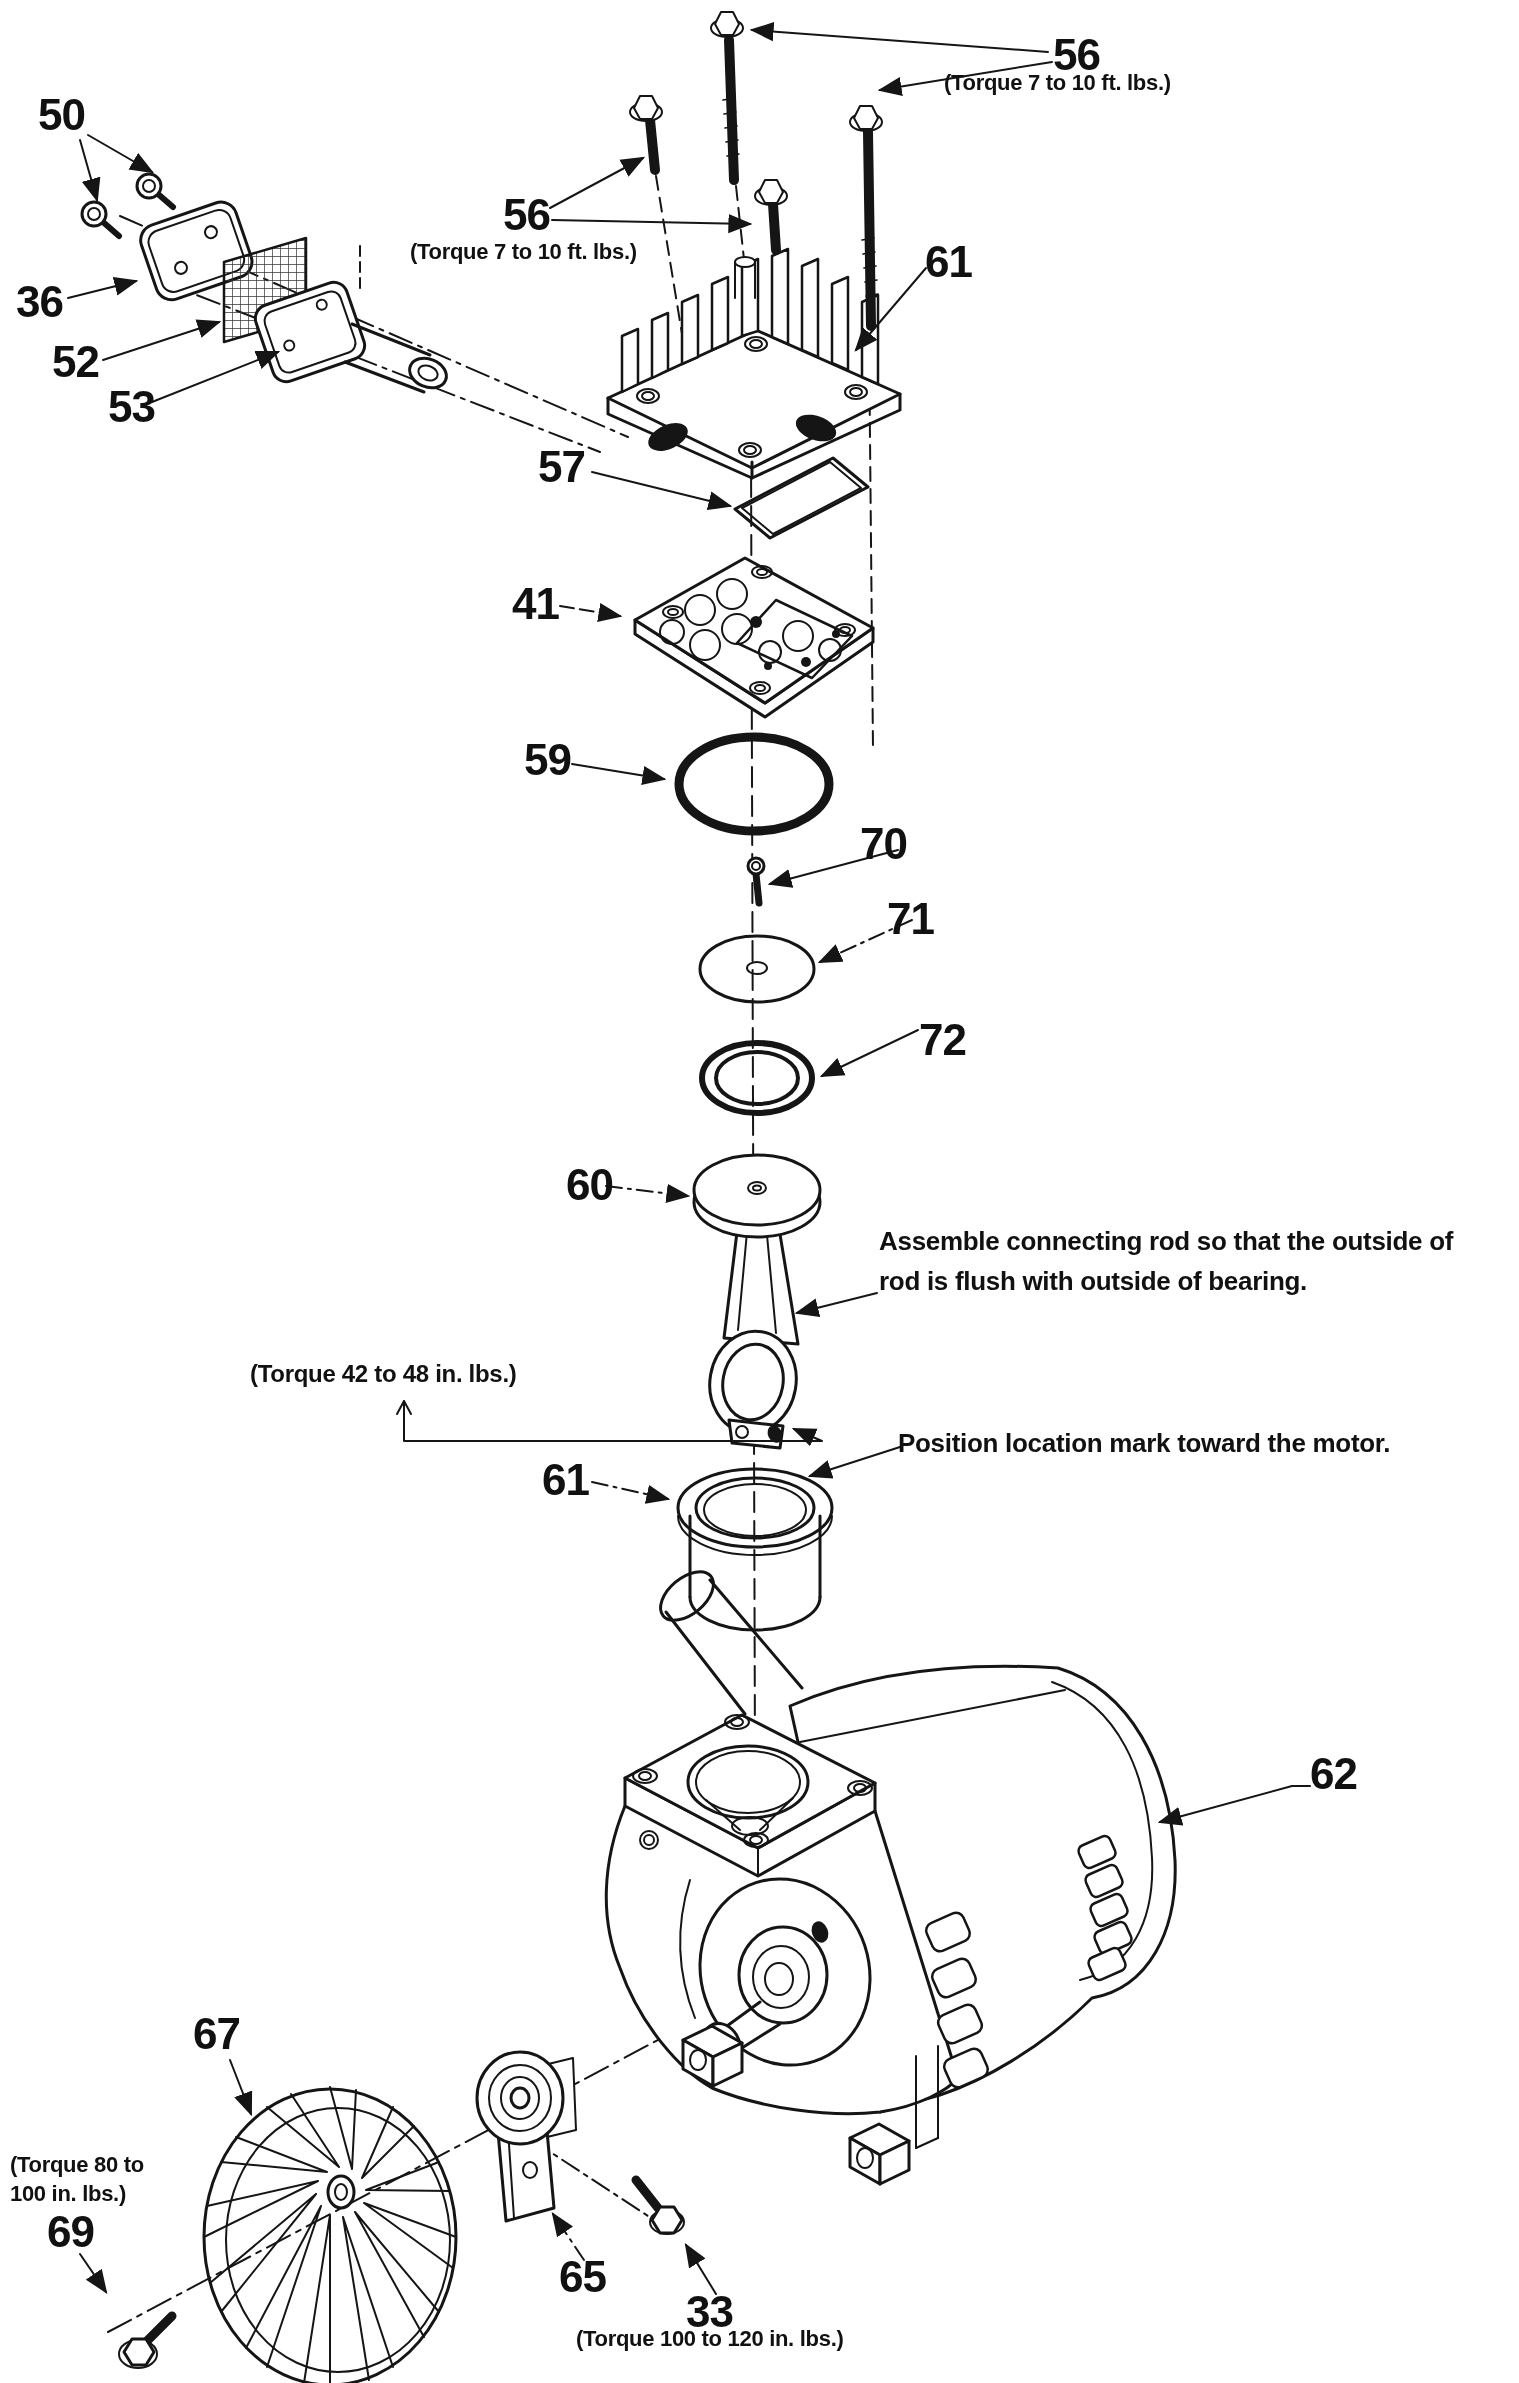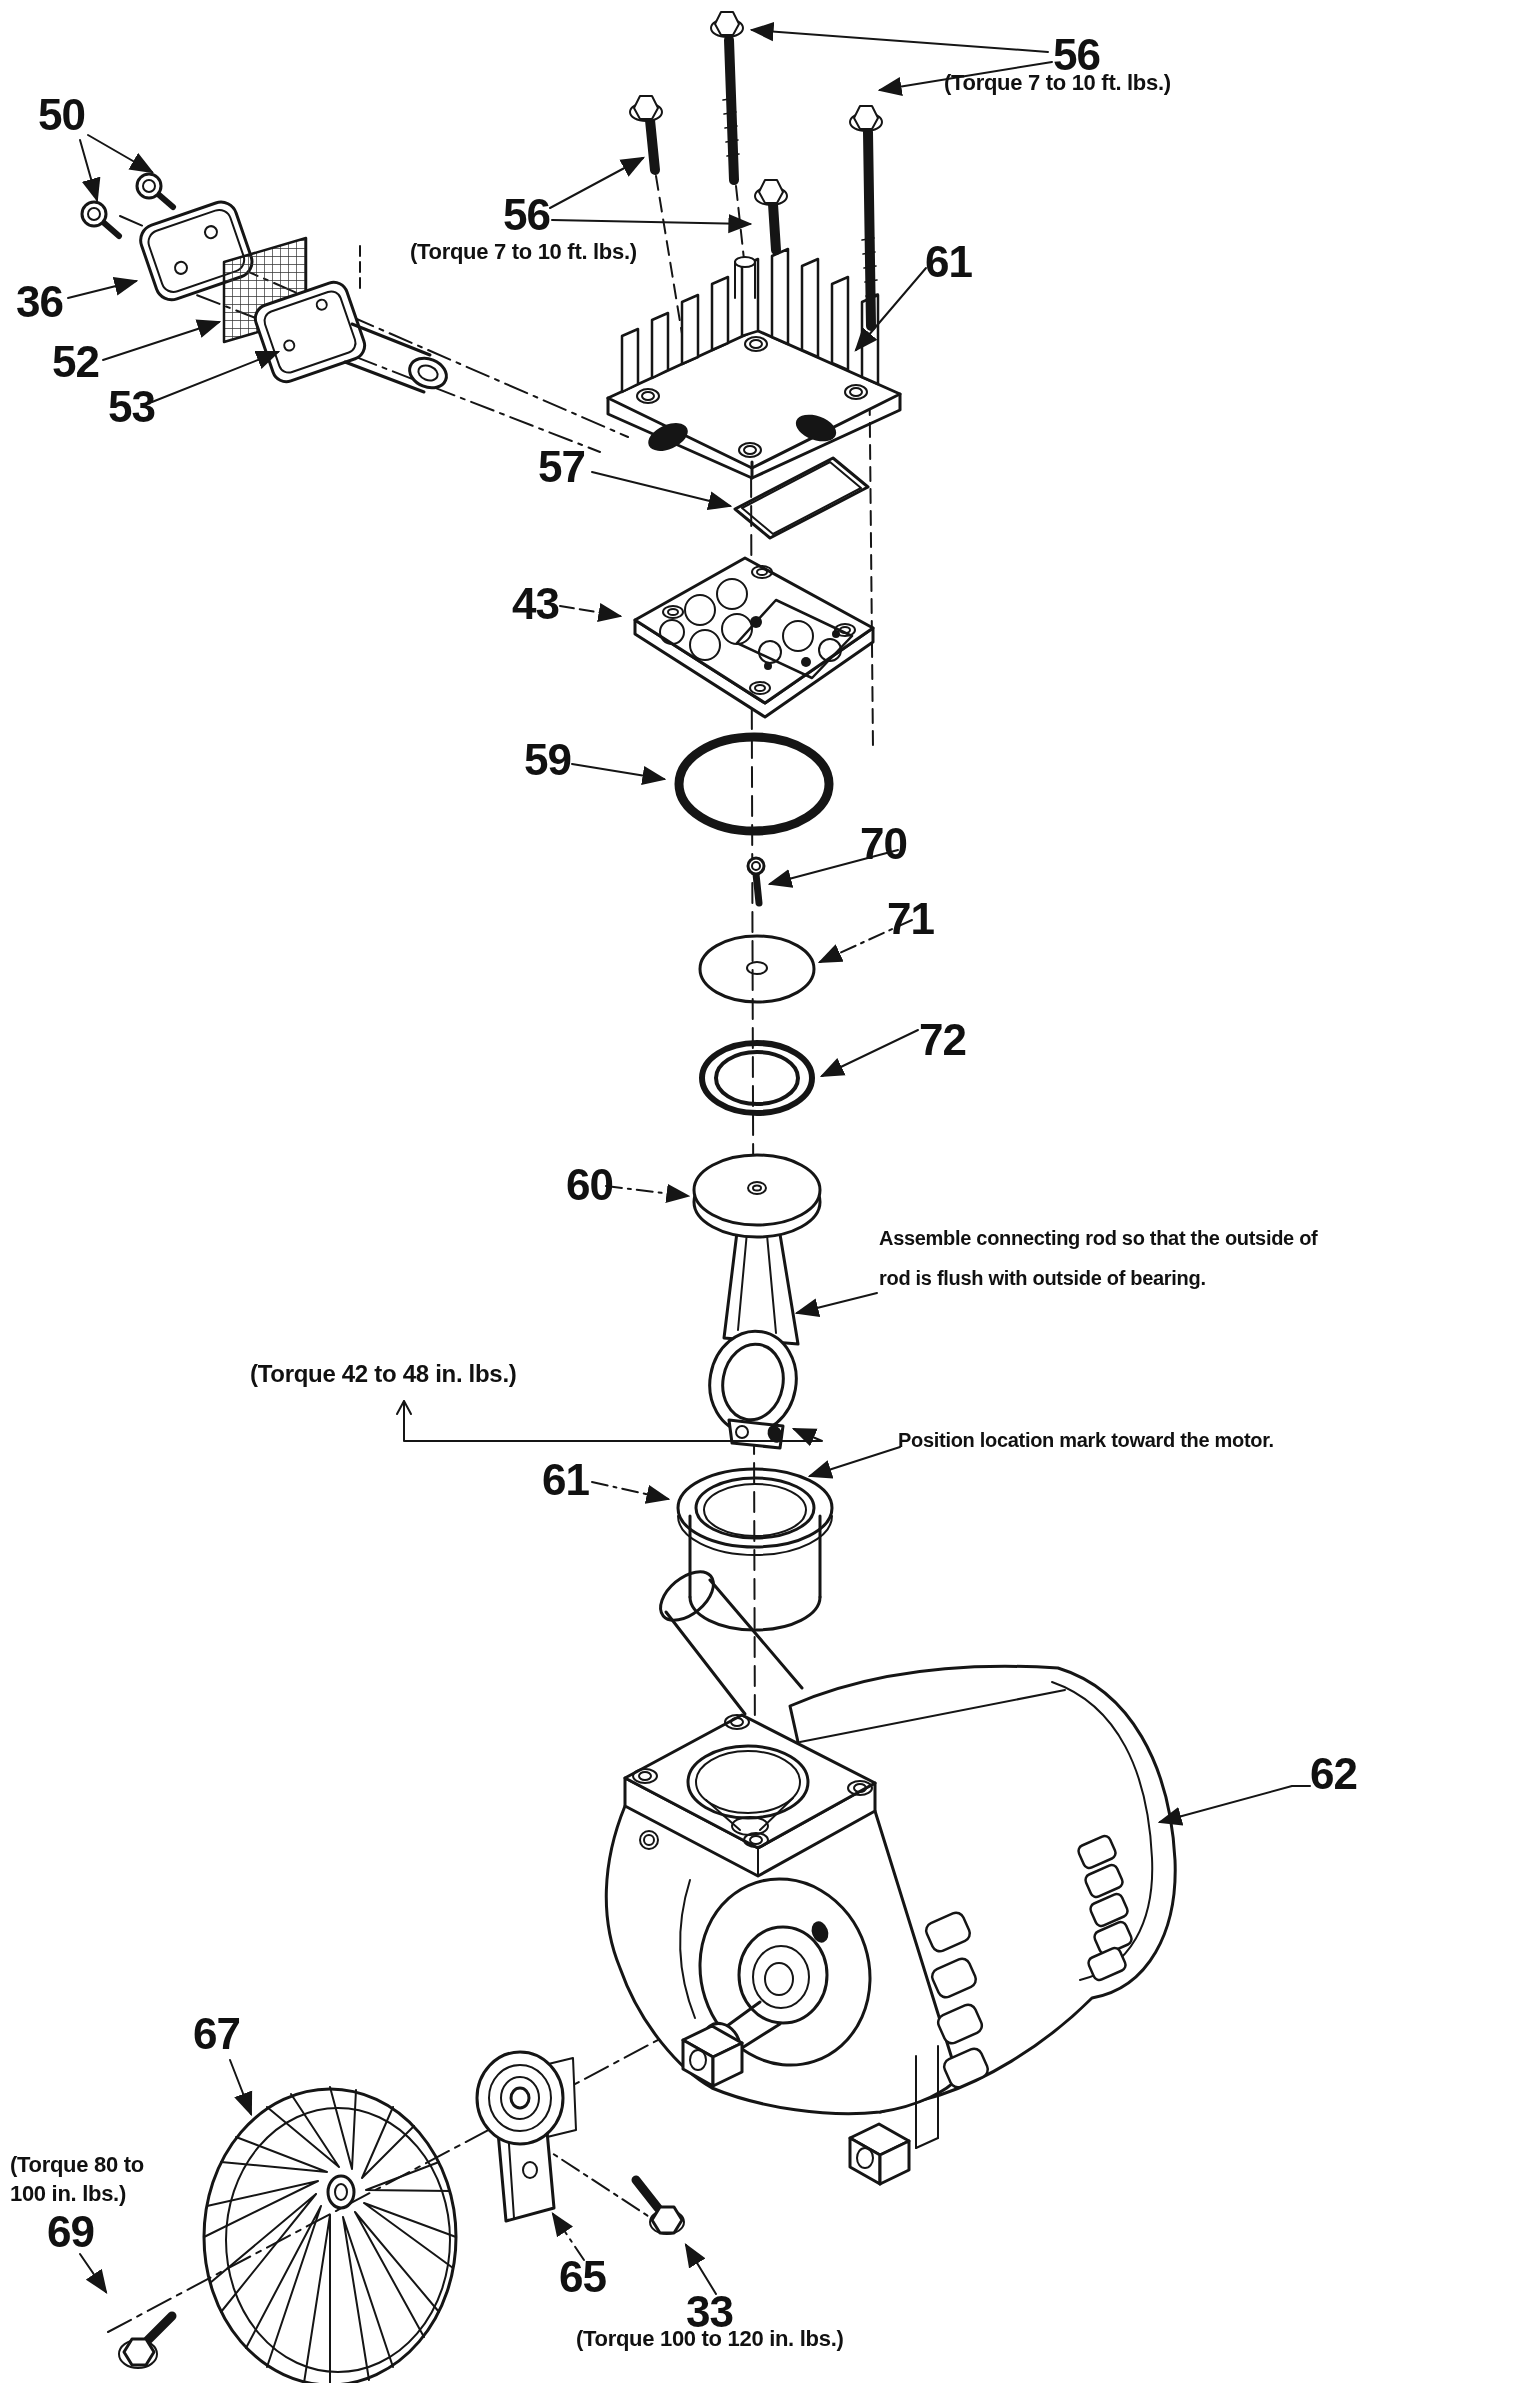--- a/index.html
+++ b/index.html
@@ -2,21 +2,21 @@
 <html><head>
 <meta charset="utf-8">
 <style>
   html,body{margin:0;padding:0;background:#fff;}
   .stage{position:relative;width:1519px;height:2383px;background:#fff;overflow:hidden;
          font-family:"Liberation Sans",sans-serif;color:#111;}
   .stage svg{position:absolute;left:0;top:0;}
   .lbl{position:absolute;font-weight:700;white-space:nowrap;line-height:1;}
   .num{font-size:44px;letter-spacing:-1px;}
   .note{font-size:22px;letter-spacing:-0.3px;}
-  .note-lg{font-size:20px;letter-spacing:-0.3px;}
+  .note-lg{font-size:26px;letter-spacing:-0.3px;}
   .note-center{white-space:normal;line-height:1.32;}
 </style>
 </head>
 <body>
 
 <div class="stage">
 
 <svg width="1519" height="2383" viewBox="0 0 1519 2383">
   <defs>
     <marker id="ah" viewBox="0 0 10 8" refX="9" refY="4" markerWidth="12" markerHeight="10" orient="auto">
@@ -355,21 +355,21 @@
 <div class="lbl num" style="left:38px;top:93px">50</div>
 <div class="lbl num" style="left:16px;top:280px">36</div>
 <div class="lbl num" style="left:52px;top:340px">52</div>
 <div class="lbl num" style="left:108px;top:385px">53</div>
 <div class="lbl num" style="left:503px;top:193px">56</div>
 <div class="lbl note" style="left:410px;top:241px">(Torque 7 to 10 ft. lbs.)</div>
 <div class="lbl num" style="left:1053px;top:33px">56</div>
 <div class="lbl note" style="left:944px;top:72px">(Torque 7 to 10 ft. lbs.)</div>
 <div class="lbl num" style="left:925px;top:240px">61</div>
 <div class="lbl num" style="left:538px;top:445px">57</div>
-<div class="lbl num" style="left:512px;top:582px">43</div>
+<div class="lbl num" style="left:512px;top:582px">41</div>
 <div class="lbl num" style="left:524px;top:738px">59</div>
 <div class="lbl num" style="left:860px;top:822px">70</div>
 <div class="lbl num" style="left:887px;top:897px">71</div>
 <div class="lbl num" style="left:919px;top:1018px">72</div>
 <div class="lbl num" style="left:566px;top:1163px">60</div>
 <div class="lbl note-lg lbl" style="left:879px;top:1228px">Assemble connecting rod so that the outside of</div>
 <div class="lbl note-lg lbl" style="left:879px;top:1268px">rod is flush with outside of bearing.</div>
 <div class="lbl note" style="left:250px;top:1362px;font-size:24px">(Torque 42 to 48 in. lbs.)</div>
 <div class="lbl note-lg" style="left:898px;top:1430px">Position location mark toward the motor.</div>
 <div class="lbl num" style="left:542px;top:1458px">61</div>

